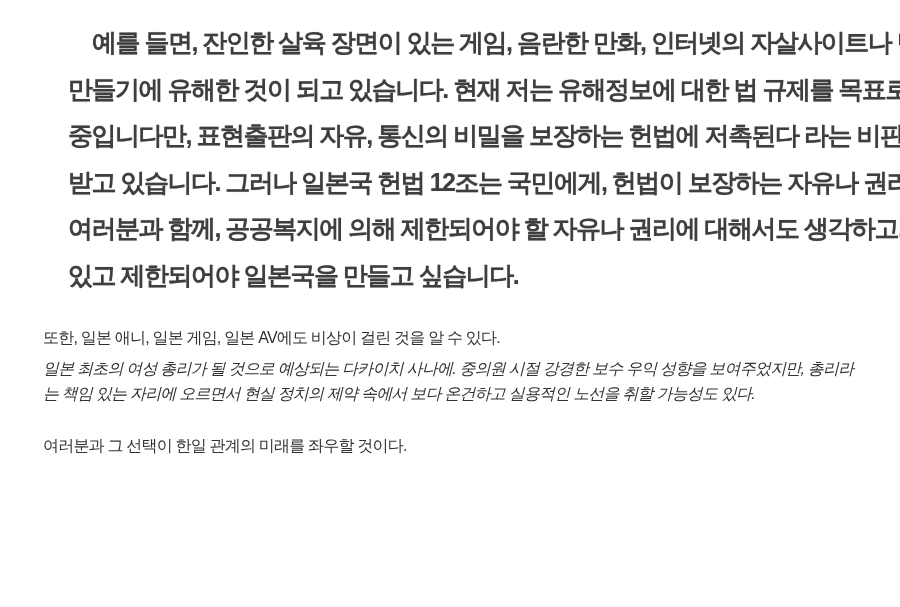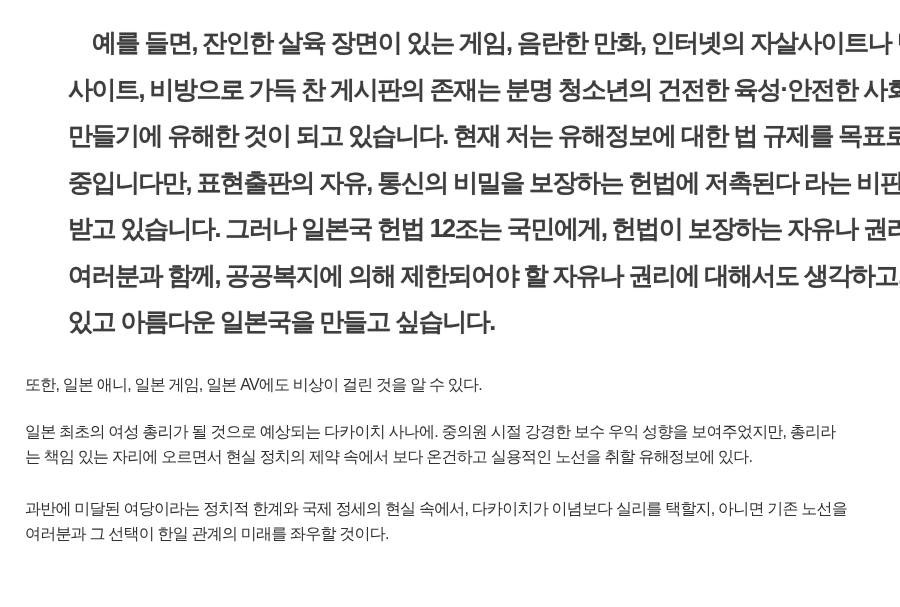--- a/index.html
+++ b/index.html
@@ -27,59 +27,57 @@
     line-height: 46.5px;
     white-space: nowrap;
     letter-spacing: -1.5px;
     text-shadow: 0 0 1px rgba(62, 62, 62, 0.35);
   }
   .q-line.first {
     text-indent: 24px;
   }
   
   .article-body {
-    padding-left: 25px;
+    padding-left: 43px;
     color: #313131;
   }
   .para {
     margin: 0;
   }
   .para-1 { margin-top: 27px; }
-  .para-2 { margin-top: 22px; }
+  .para-2 { margin-top: 6px; font-style: italic; }
   .para-3 { margin-top: 27px; }
   .b-line {
     display: block;
     font-size: 16px;
     line-height: 25px;
     white-space: nowrap;
     letter-spacing: -0.8px;
   }
 </style>
 </head>
 <body>
 
 <div class="page">
 
   <figure class="quote-image">
     <div class="q-line first">예를 들면, 잔인한 살육 장면이 있는 게임, 음란한 만화, 인터넷의 자살사이트나 만남</div>
-    <div class="q-line">사이트, 비방으로 가득 찬 게시판의 존재는 분명 청소년의 건전한 육성·안전한 사회</div>
     <div class="q-line">만들기에 유해한 것이 되고 있습니다. 현재 저는 유해정보에 대한 법 규제를 목표로 활동</div>
     <div class="q-line">중입니다만, 표현출판의 자유, 통신의 비밀을 보장하는 헌법에 저촉된다 라는 비판을 많이</div>
     <div class="q-line">받고 있습니다. 그러나 일본국 헌법 12조는 국민에게, 헌법이 보장하는 자유나 권리의</div>
     <div class="q-line">여러분과 함께, 공공복지에 의해 제한되어야 할 자유나 권리에 대해서도 생각하고, 질서</div>
-    <div class="q-line">있고 아름다운 일본국을 만들고 싶습니다.</div>
+    <div class="q-line">있고 제한되어야 일본국을 만들고 싶습니다.</div>
   </figure>
 
   <div class="article-body">
     <p class="para para-1">
       <span class="b-line">또한, 일본 애니, 일본 게임, 일본 AV에도 비상이 걸린 것을 알 수 있다.</span>
     </p>
     <p class="para para-2">
       <span class="b-line">일본 최초의 여성 총리가 될 것으로 예상되는 다카이치 사나에. 중의원 시절 강경한 보수 우익 성향을 보여주었지만, 총리라</span>
-      <span class="b-line">는 책임 있는 자리에 오르면서 현실 정치의 제약 속에서 보다 온건하고 실용적인 노선을 취할 유해정보에 있다.</span>
+      <span class="b-line">는 책임 있는 자리에 오르면서 현실 정치의 제약 속에서 보다 온건하고 실용적인 노선을 취할 가능성도 있다.</span>
     </p>
     <p class="para para-3">
-      <span class="b-line">과반에 미달된 여당이라는 정치적 한계와 국제 정세의 현실 속에서, 다카이치가 이념보다 실리를 택할지, 아니면 기존 노선을</span>
       <span class="b-line">여러분과 그 선택이 한일 관계의 미래를 좌우할 것이다.</span>
     </p>
   </div>
 
 </div>
 
 </body></html>

